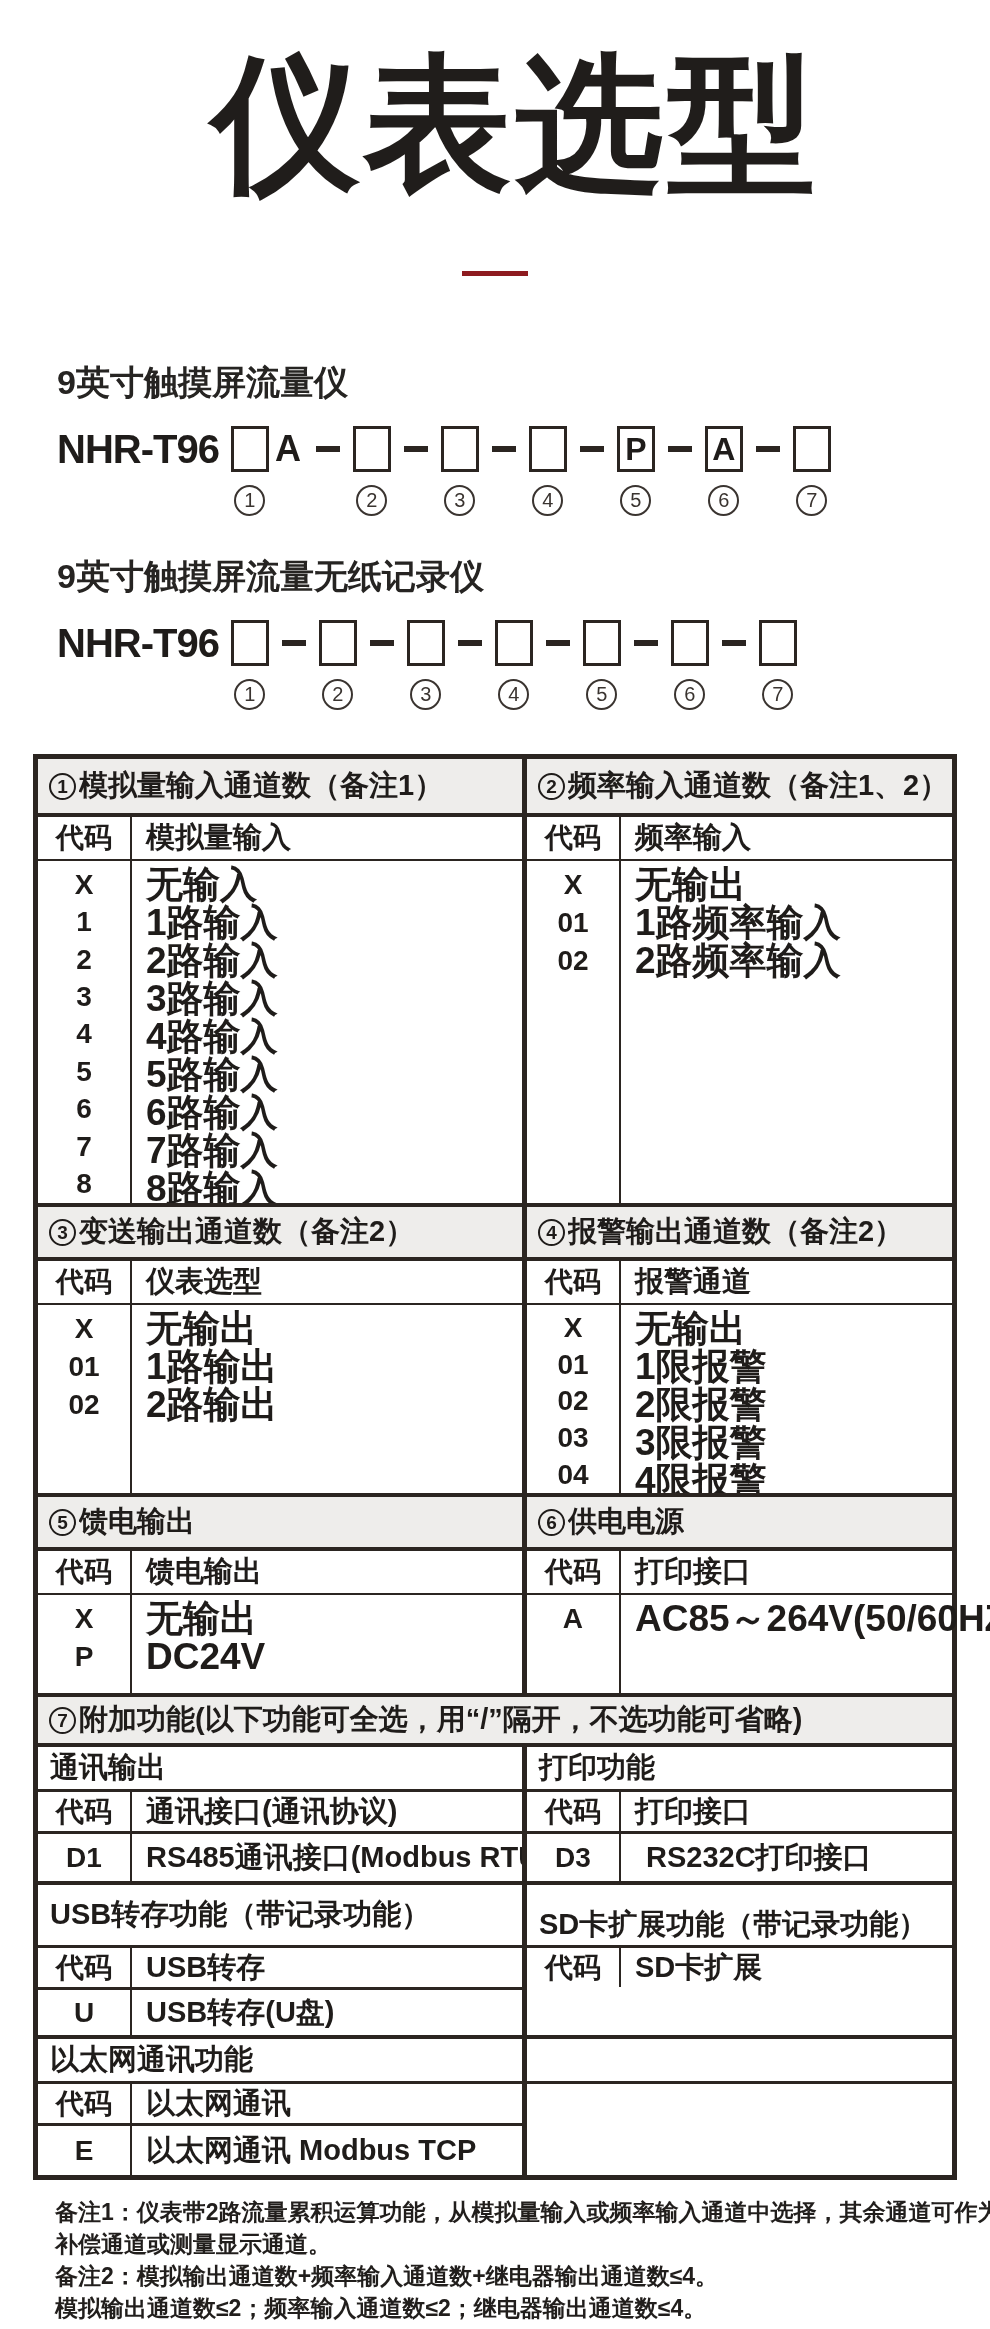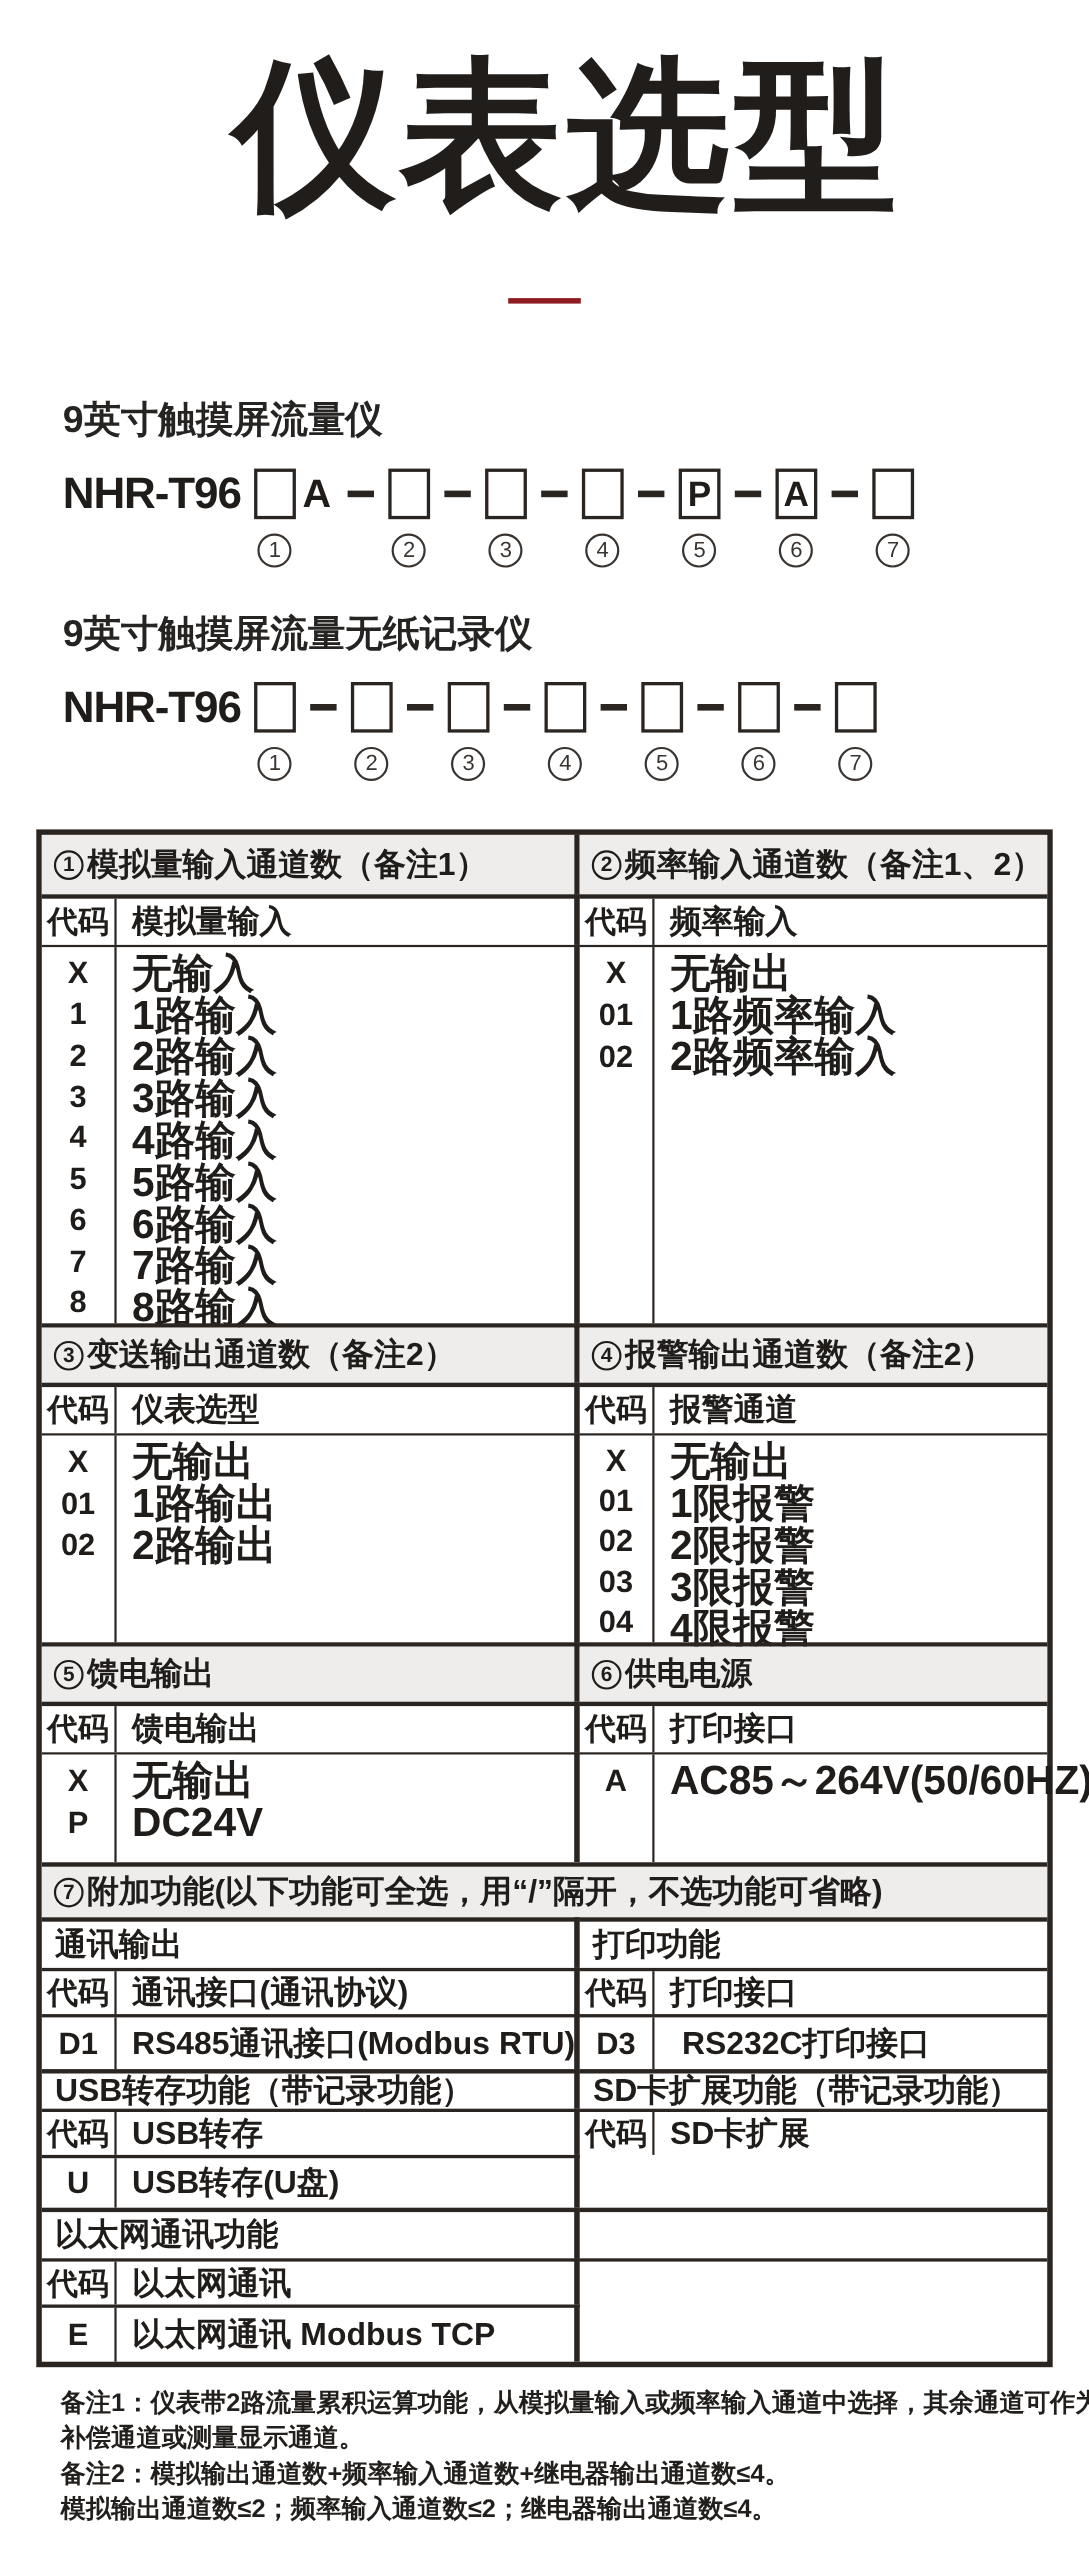--- a/index.html
+++ b/index.html
@@ -34,21 +34,21 @@
   
   .sel-table{margin:34px 33px 0 33px;border:5px solid var(--line);background:#fff;}
   .trow{display:flex;width:100%;}
   .half{display:flex;min-width:0;}
   .half.left{width:53.5%;border-right:5px solid var(--line);}
   .half.right{width:46.5%;}
   .band-cell{background:var(--band);display:flex;align-items:center;width:100%;padding-left:11px;}
   .band-num{width:27px;height:27px;border:2px solid var(--ink);border-radius:50%;flex:none;
     font-size:19px;line-height:23px;text-align:center;font-weight:700;margin-right:3px;}
   .band-text{font-size:29px;font-weight:700;white-space:nowrap;overflow:hidden;}
-  .code-cell{width:68px;flex:none;border-right:2px solid var(--line);display:flex;align-items:center;justify-content:center;
+  .code-cell{width:94px;flex:none;border-right:2px solid var(--line);display:flex;align-items:center;justify-content:center;
     font-size:28px;font-weight:700;text-align:right;}
   .desc-cell{flex:1;display:flex;align-items:center;padding-left:14px;font-size:29px;font-weight:700;white-space:nowrap;overflow:hidden;}
   .stack{display:flex;flex-direction:column;align-items:stretch;justify-content:flex-start;padding-top:5px;}
   .stack.code-cell{align-items:center;justify-content:flex-start;}
   .stack .line{height:38px;display:flex;align-items:center;}
   .stack.code-cell .line{justify-content:center;width:100%;}
   .stack.desc-col .line{padding-left:14px;font-size:37px;font-weight:700;white-space:nowrap;text-align:right;}
   .stack.code-cell .line{font-size:28px;font-weight:700;}
   .subhdr-cell{width:100%;display:flex;align-items:center;padding-left:12px;font-size:29px;font-weight:700;white-space:nowrap;overflow:hidden;}
   .empty-cell{width:100%;}
@@ -336,25 +336,25 @@
       <div class="trow" style="height: 50px;">
         <div class="half left" style="border-top: 3px solid rgb(43, 37, 33);">
           <div class="code-cell">D1</div>
           <div class="desc-cell">RS485通讯接口(Modbus RTU)</div>
         </div>
         <div class="half right" style="border-top: 3px solid rgb(43, 37, 33); gap: 11px;">
           <div class="code-cell">D3</div>
           <div class="desc-cell">RS232C打印接口</div>
         </div>
       </div>
-      <div class="trow" style="height: 36px;">
+      <div class="trow" style="height: 64px;">
         <div class="half left" style="border-top: 4px solid rgb(43, 37, 33);">
           <div class="subhdr-cell">USB转存功能（带记录功能）</div>
         </div>
-        <div class="half right" style="border-top: 4px solid rgb(43, 37, 33);">
+        <div class="half right" style="border-top: 4px solid rgb(43, 37, 33); align-items: flex-end;">
           <div class="subhdr-cell">SD卡扩展功能（带记录功能）</div>
         </div>
       </div>
       <div class="trow" style="height: 42px;">
         <div class="half left" style="border-top: 3px solid rgb(43, 37, 33);">
           <div class="code-cell">代码</div>
           <div class="desc-cell">USB转存</div>
         </div>
         <div class="half right" style="border-top: 3px solid rgb(43, 37, 33);">
           <div class="code-cell">代码</div>

